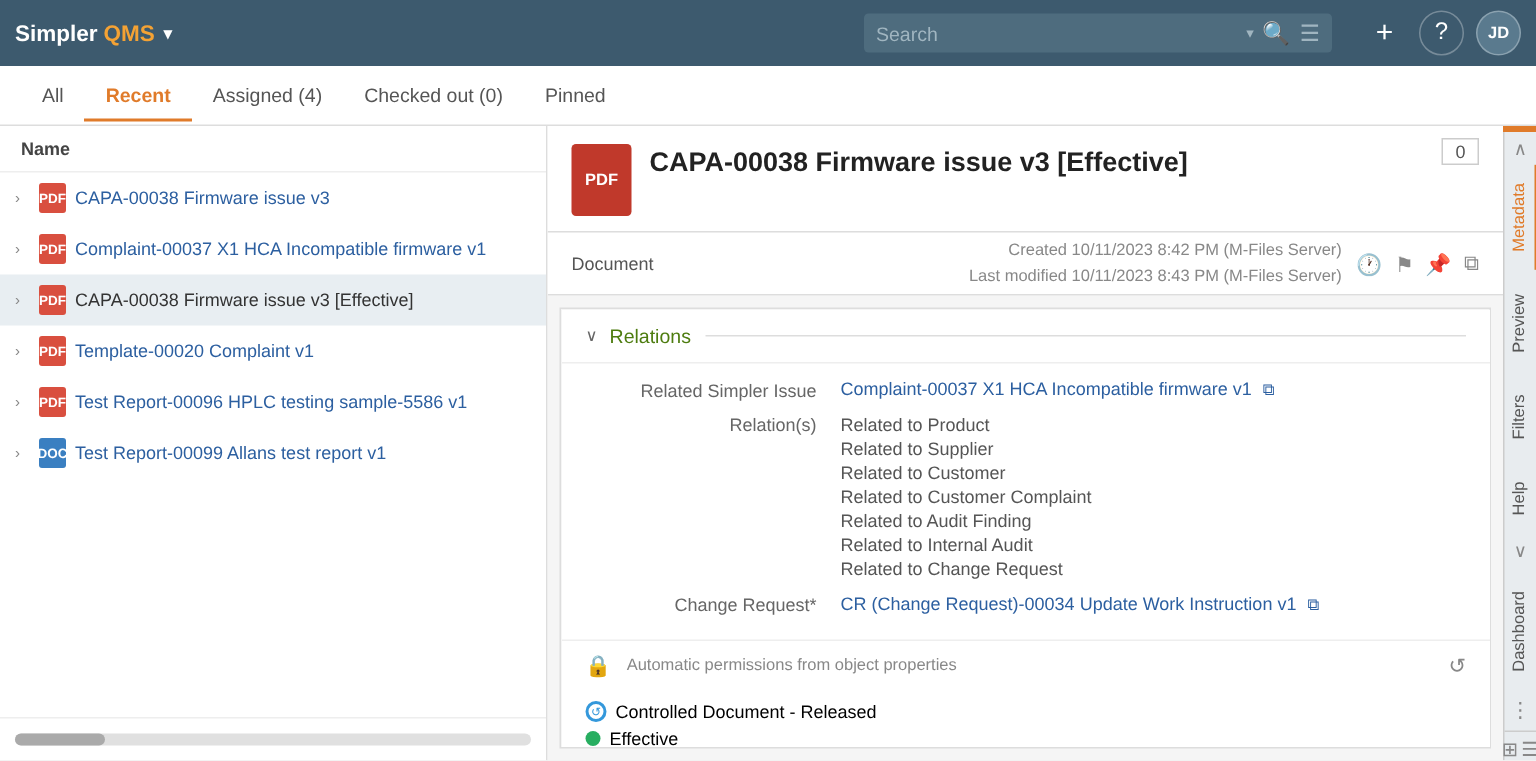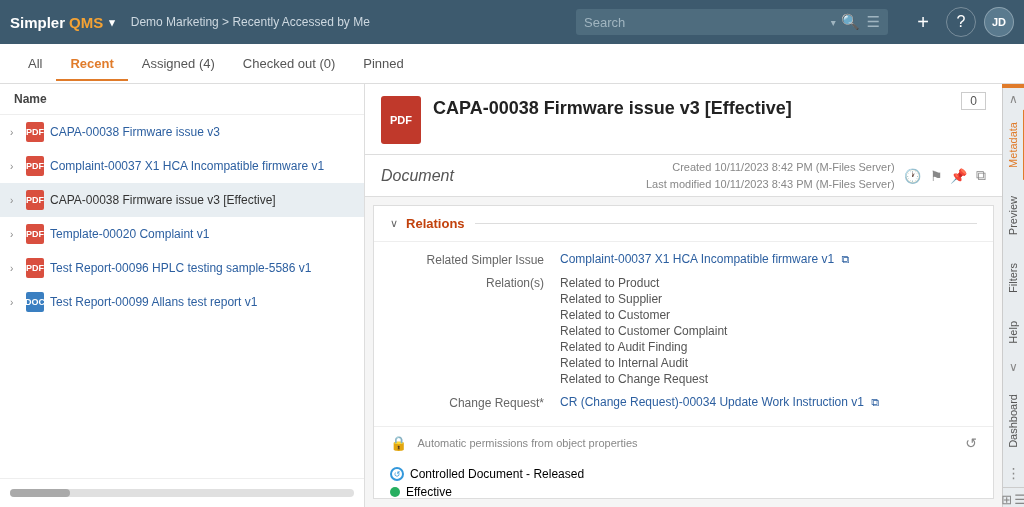--- a/index.html
+++ b/index.html
@@ -197,24 +197,23 @@
     }
     .doc-meta-row {
       display: flex;
       align-items: center;
       padding: 4px 16px;
       background: white;
       border-bottom: 1px solid #ddd;
       justify-content: space-between;
     }
     .doc-meta-label {
-      font-size: 16px;
+      font-size: 12px;
       color: #555;
       font-weight: 500;
-      font-style: italic;
     }
     .doc-meta-info {
       font-size: 11px;
       color: #888;
       text-align: right;
       line-height: 1.5;
     }
     .doc-meta-actions {
       display: flex;
       gap: 8px;
@@ -239,21 +238,21 @@
 
     
     .section-header {
       display: flex;
       align-items: center;
       padding: 10px 16px;
       border-bottom: 1px solid #eee;
       cursor: pointer;
     }
     .section-chevron { color: #666; margin-right: 8px; font-size: 11px; }
-    .section-title { font-size: 13px; font-weight: 700; color: #c2410c; }
+    .section-title { font-size: 13px; font-weight: 400; color: #4d7c0f; }
     .section-line { flex: 1; height: 1px; background: #ddd; margin-left: 10px; }
 
     .relations-table {
       padding: 6px 16px 12px;
     }
     .relation-row {
       display: flex;
       padding: 4px 0;
       align-items: flex-start;
     }
@@ -362,21 +361,20 @@
   </style>
 </head>
 <body>
 
 <div class="header">
   <div class="header-logo">
     <span>Simpler</span>
       <span class="oms">QMS</span>
     <span style="font-size:11px;margin-left:2px;">▾</span>
   </div>
-  <span class="header-breadcrumb">Demo Marketing &gt; Recently Accessed by Me</span>
   <div class="header-search">
     <input type="text" placeholder="Search" style="">
     <span style="color:#a0b5c0;font-size:10px;">▾</span>
     <span style="color:#a0b5c0;font-size:15px;">🔍</span>
     <span style="color:#a0b5c0;font-size:15px;">☰</span>
   </div>
   <div class="header-icons">
     <div class="header-icon-btn plus">+</div>
     <div class="header-icon-btn">?</div>
     <div class="header-icon-btn avatar">JD</div>

